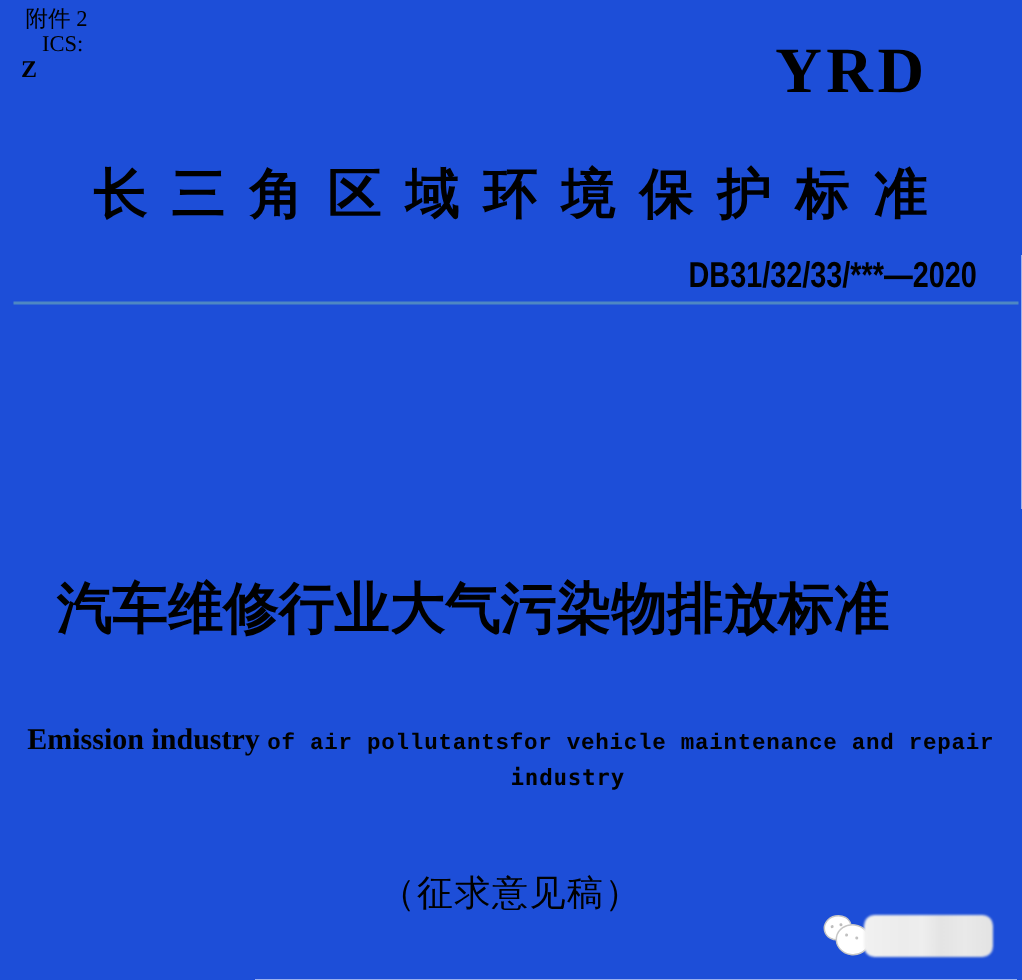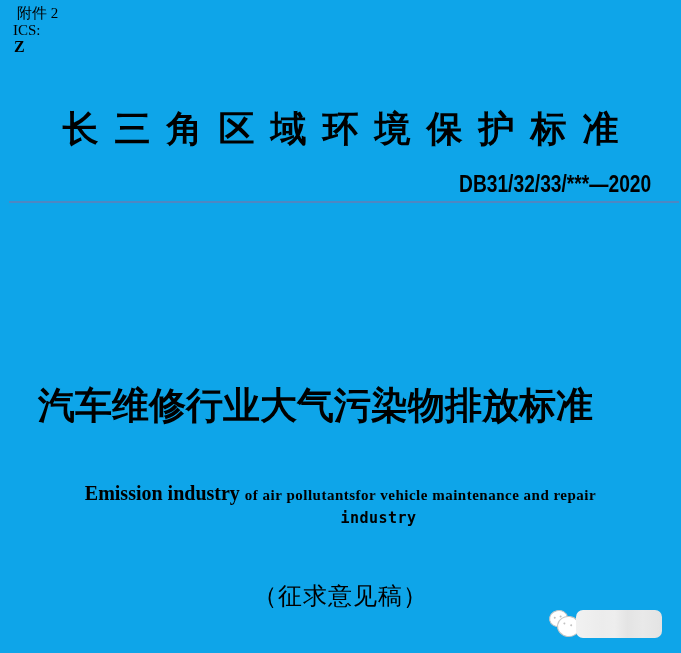--- a/index.html
+++ b/index.html
@@ -1,31 +1,31 @@
 <!DOCTYPE html>
 <html><head>
 <meta charset="utf-8">
 <style>
   html,body{margin:0;padding:0;background:#ffffff;}
   .page{
     position:relative;
     width:681px;height:653px;
-    background:#0ea5e9;
+    background:#1d4ed8;
     overflow:hidden;
     font-family:"Liberation Serif", serif;
     color:#000;
   }
   
   .attachment{
     position:absolute;left:17px;top:5px;
     font-size:15px;line-height:17px;
     font-family:"Liberation Serif", serif;
   }
   .ics{
-    position:absolute;left:13px;top:22px;
+    position:absolute;left:28px;top:22px;
     font-size:15px;line-height:17px;
     font-family:"Liberation Serif", serif;
   }
   .ics-code{
     position:absolute;left:14px;top:38px;
     font-size:16px;line-height:18px;font-weight:bold;
     font-family:"Liberation Serif", serif;
   }
   
   .logo{
@@ -69,21 +69,21 @@
   
   .en-title{
     position:absolute;left:0;top:481px;width:681px;
     text-align:center;line-height:24px;white-space:nowrap;
   }
   .en-serif{
     font-family:"Liberation Serif", serif;
     font-weight:bold;font-size:20px;
   }
   .en-mono{
-    font-family:Liberation Serif, serif;
+    font-family:Liberation Mono, monospace;
     font-weight:bold;font-size:15px;letter-spacing:0.5px;
   }
   .en-line2{
     position:absolute;left:0;top:506px;width:681px;
     text-align:center;line-height:24px;
     font-family:"DejaVu Sans Mono", monospace;
     font-weight:bold;font-size:15px;letter-spacing:0.5px;margin-left:38px;
   }
   
   .draft-note{
@@ -123,20 +123,21 @@
 </style>
 </head>
 <body>
 
 <div class="page">
 
   <div class="attachment">附件 2</div>
   <div class="ics">ICS:</div>
   <div class="ics-code">Z</div>
 
+  <div class="logo">YRD</div>
 
   <div class="regional-title">
     <span>长三角区域环境保护标准</span>
   </div>
 
   <div class="doc-number">DB31/32/33/***—2020</div>
 
   <div class="rule"></div>
 
   <div class="main-title">汽车维修行业大气污染物排放标准</div>

